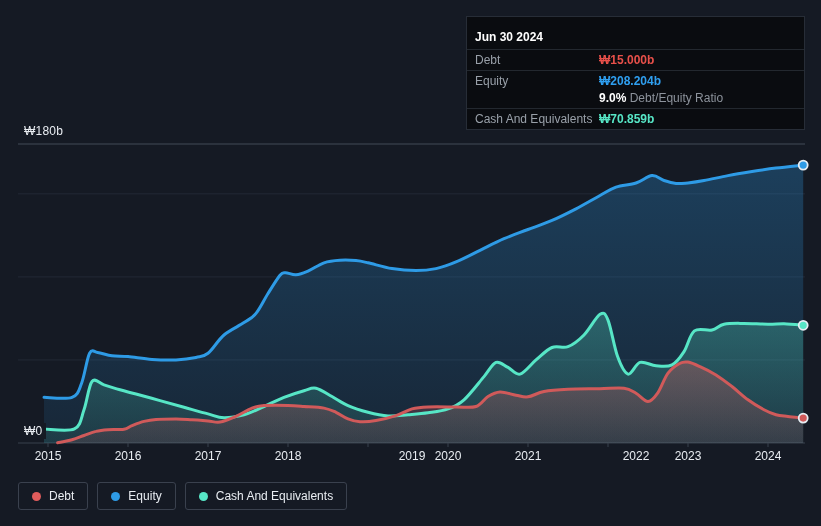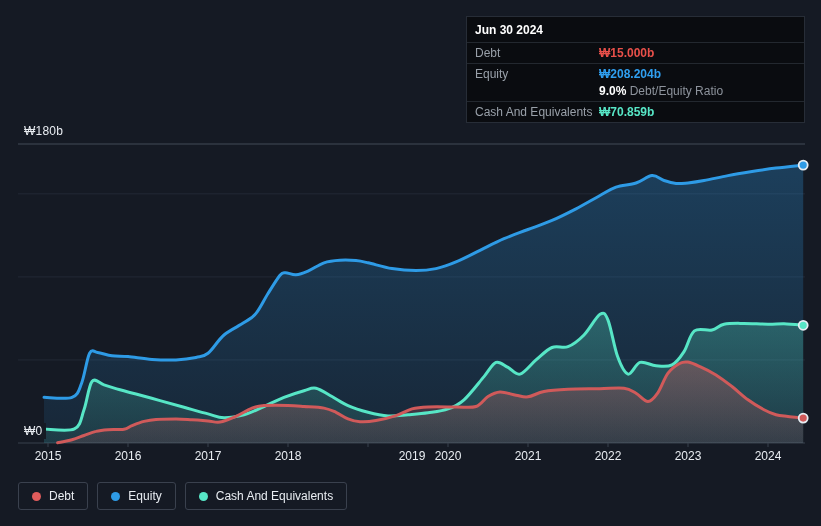--- a/index.html
+++ b/index.html
@@ -22,21 +22,21 @@
     position:absolute;transform:translateX(-50%);
     color:#e9edf2;font-size:12px;white-space:nowrap;
   }
 
   
   .tooltip{
     position:absolute;left:466px;top:16px;width:339px;box-sizing:border-box;
     background:#0a0c10;border:1px solid #272d37;z-index:5;
     color:#e9edf2;font-size:12px;
   }
-  .tt-title{padding:6px 8px 5px 8px;font-weight:bold;color:#ffffff;font-size:12px;}
+  .tt-title{padding:13px 8px 5px 8px;font-weight:bold;color:#ffffff;font-size:12px;}
   .tt-row{
     display:grid;grid-template-columns:124px 1fr;align-items:center;
     padding:3px 8px;border-top:1px solid #23282f;
   }
   .tt-row.no-sep{border-top:none;padding-top:0;}
   .tt-label{color:#99a0a9;font-size:12px;}
   .tt-val{font-weight:bold;font-size:12px;}
   .val-debt{color:#e8504a;}
   .val-equity{color:#2f9ff0;}
   .val-cash{color:#57e6c6;}
@@ -113,21 +113,21 @@
   <div class="y-label" style="left:24px;top:423px">₩0</div>
 
   <div class="x-axis" id="x-axis">
       <div class="x-tick-label" style="left: 48px;">2015</div>
       <div class="x-tick-label" style="left: 128px;">2016</div>
       <div class="x-tick-label" style="left: 208px;">2017</div>
       <div class="x-tick-label" style="left: 288px;">2018</div>
       <div class="x-tick-label" style="left: 384px; margin-left: 28px;">2019</div>
       <div class="x-tick-label" style="left: 448px;">2020</div>
       <div class="x-tick-label" style="left: 528px;">2021</div>
-      <div class="x-tick-label" style="left: 608px;">2022</div>
+      <div class="x-tick-label" style="left: 636px;">2022</div>
       <div class="x-tick-label" style="left: 688px;">2023</div>
       <div class="x-tick-label" style="left: 768px;">2024</div>
     </div>
 
   <div class="tooltip">
     <div class="tt-title">Jun 30 2024</div>
     <div class="tt-row">
       <span class="tt-label">Debt</span>
       <span class="tt-val val-debt">₩15.000b</span>
     </div>

